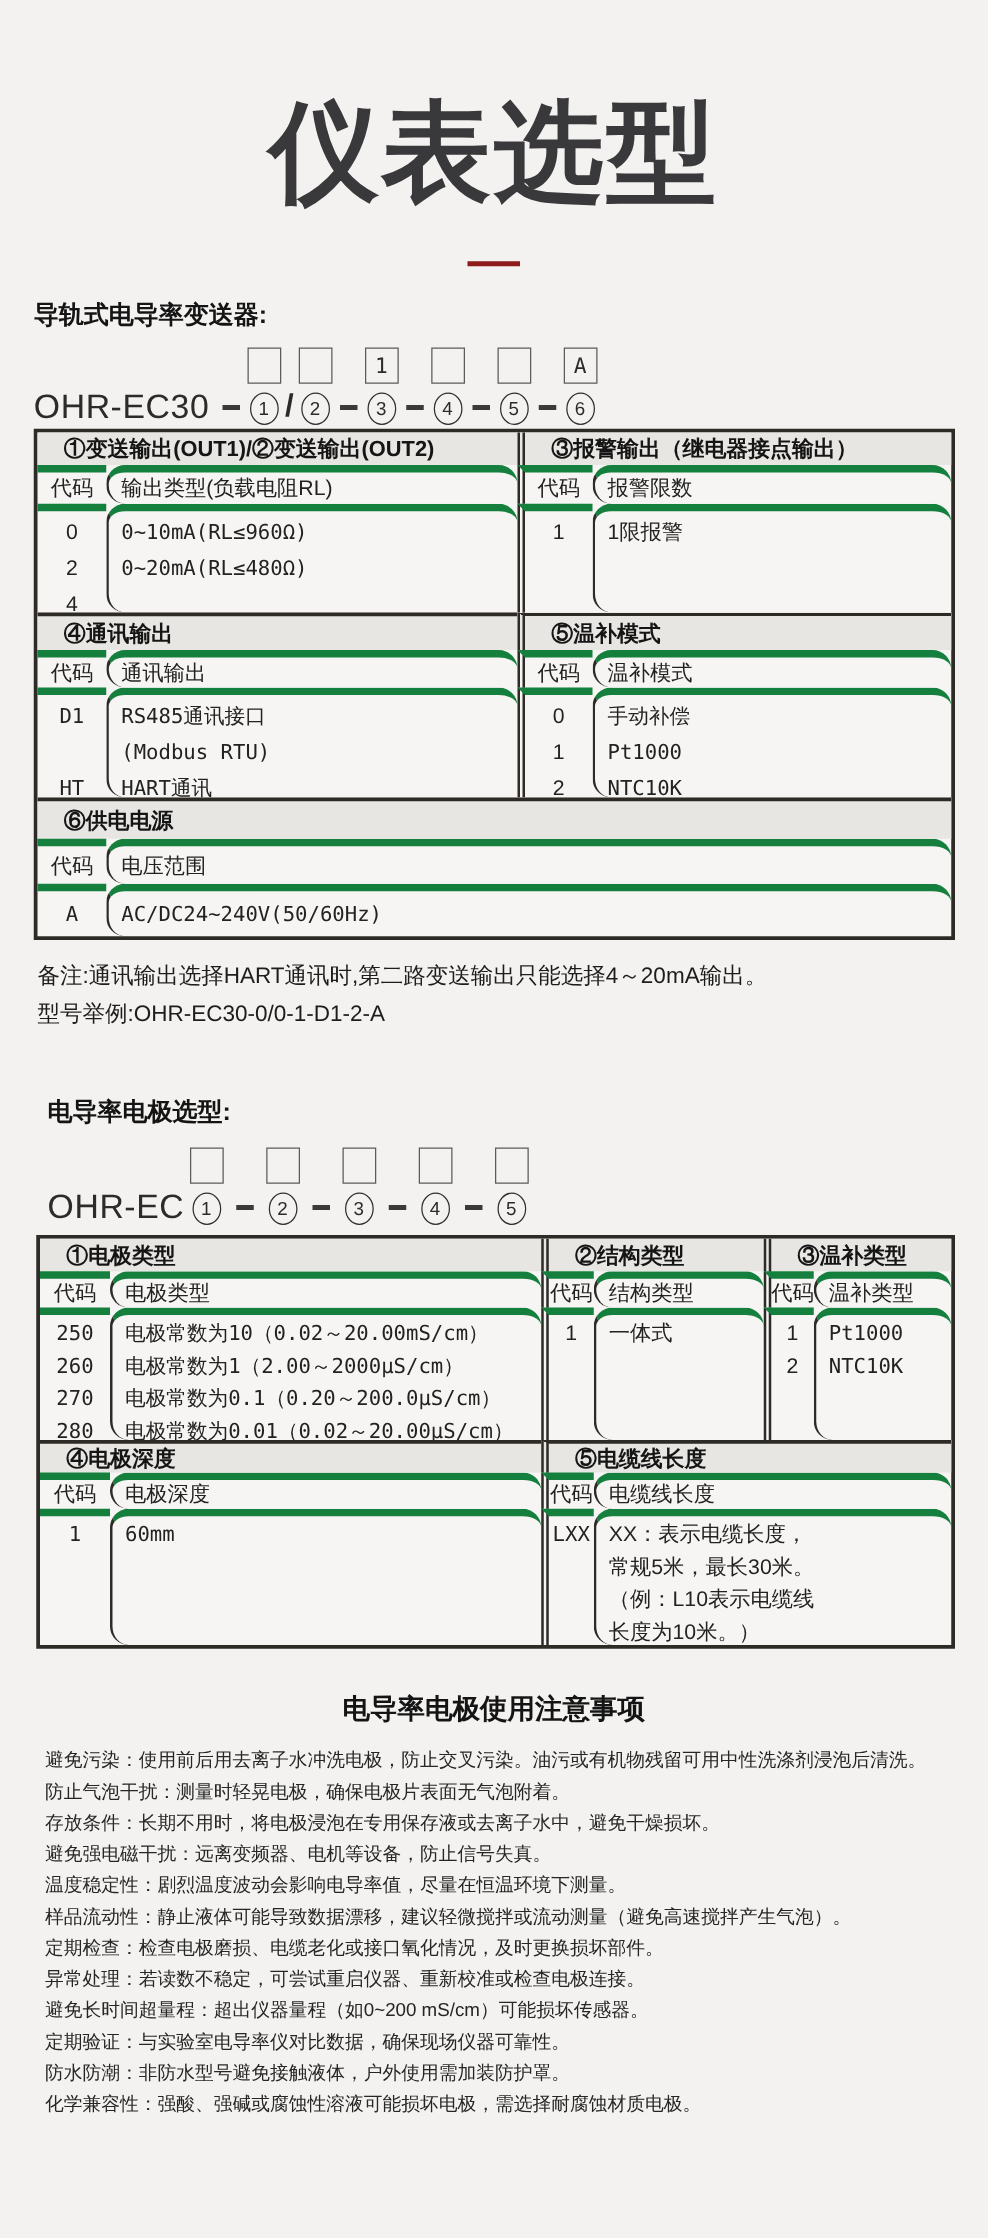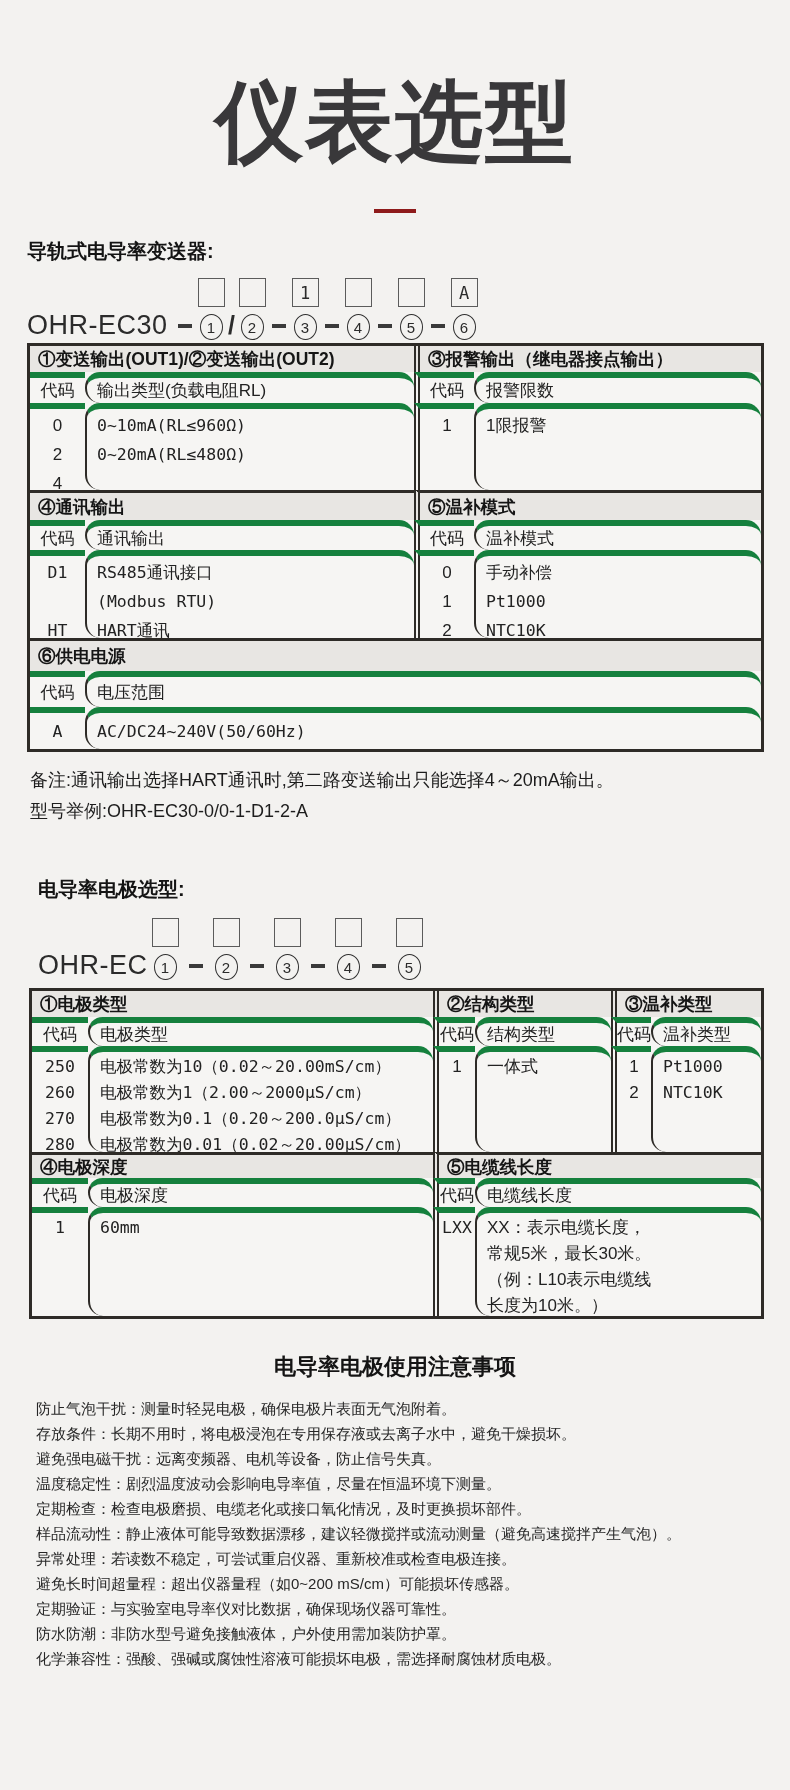--- a/index.html
+++ b/index.html
@@ -70,21 +70,21 @@
     box-sizing:content-box;
     font-size:17px;color:#222;
   }
   .t1{grid-template-columns:55px 329px 60px 1fr;
       grid-template-rows:26px 31px 87px 30px 30px 88px 33px 36px 42px;}
   .t2{grid-template-columns:56px 345px 42px 136px 40px 1fr;
       grid-template-rows:26px 29px 106px 26px 29px 109px;}
   .c{display:flex;align-items:center;box-sizing:border-box;min-width:0;}
   .hdr{
     background:#e8e6e3;font-weight:700;font-size:17.5px;
-    padding-left:8px;color:#151515;
+    padding-left:21px;color:#151515;
   }
   .code{justify-content:center;text-align:center;}
   .desc{padding-left:10px;border-radius:15px;}
   .vl{border-left:2px solid #2e2b27;}
   .mid{border-left:6px double #2e2b27;}
   .bt2{border-top:6px solid #15803d;}
   .bt3{border-top:3px solid #2e2b27;}
   .cs2{grid-column:span 2;}
   .cs3{grid-column:span 3;}
   .cs4{grid-column:span 4;}
@@ -326,24 +326,25 @@
   <div class="c desc bt2 vl cs3 stack pad">
     <div>XX：表示电缆长度，</div>
     <div>常规5米，最长30米。</div>
     <div>（例：L10表示电缆线</div>
     <div>长度为10米。）</div>
   </div>
 </div>
 
 <div class="abs usage-heading">电导率电极使用注意事项</div>
 <div class="abs usage-list">
+  <div class="note">避免污染：使用前后用去离子水冲洗电极，防止交叉污染。油污或有机物残留可用中性洗涤剂浸泡后清洗。</div>
   <div class="note">防止气泡干扰：测量时轻晃电极，确保电极片表面无气泡附着。</div>
   <div class="note">存放条件：长期不用时，将电极浸泡在专用保存液或去离子水中，避免干燥损坏。</div>
   <div class="note">避免强电磁干扰：远离变频器、电机等设备，防止信号失真。</div>
   <div class="note">温度稳定性：剧烈温度波动会影响电导率值，尽量在恒温环境下测量。</div>
+  <div class="note">样品流动性：静止液体可能导致数据漂移，建议轻微搅拌或流动测量（避免高速搅拌产生气泡）。</div>
   <div class="note">定期检查：检查电极磨损、电缆老化或接口氧化情况，及时更换损坏部件。</div>
-  <div class="note">样品流动性：静止液体可能导致数据漂移，建议轻微搅拌或流动测量（避免高速搅拌产生气泡）。</div>
   <div class="note">异常处理：若读数不稳定，可尝试重启仪器、重新校准或检查电极连接。</div>
   <div class="note">避免长时间超量程：超出仪器量程（如0~200 mS/cm）可能损坏传感器。</div>
   <div class="note">定期验证：与实验室电导率仪对比数据，确保现场仪器可靠性。</div>
   <div class="note">防水防潮：非防水型号避免接触液体，户外使用需加装防护罩。</div>
   <div class="note">化学兼容性：强酸、强碱或腐蚀性溶液可能损坏电极，需选择耐腐蚀材质电极。</div>
 </div>
 
 </body></html>

